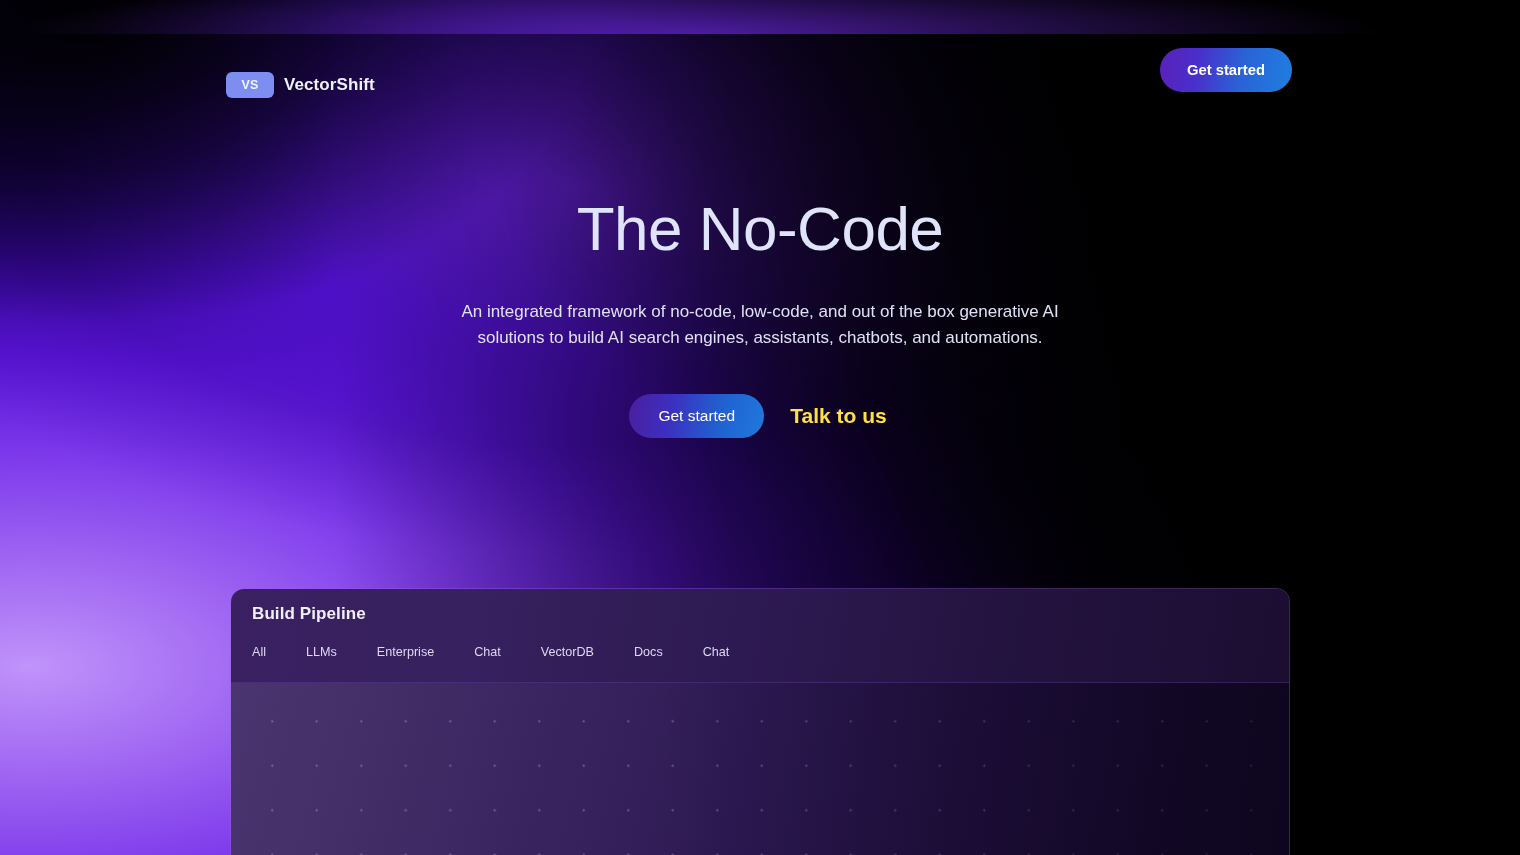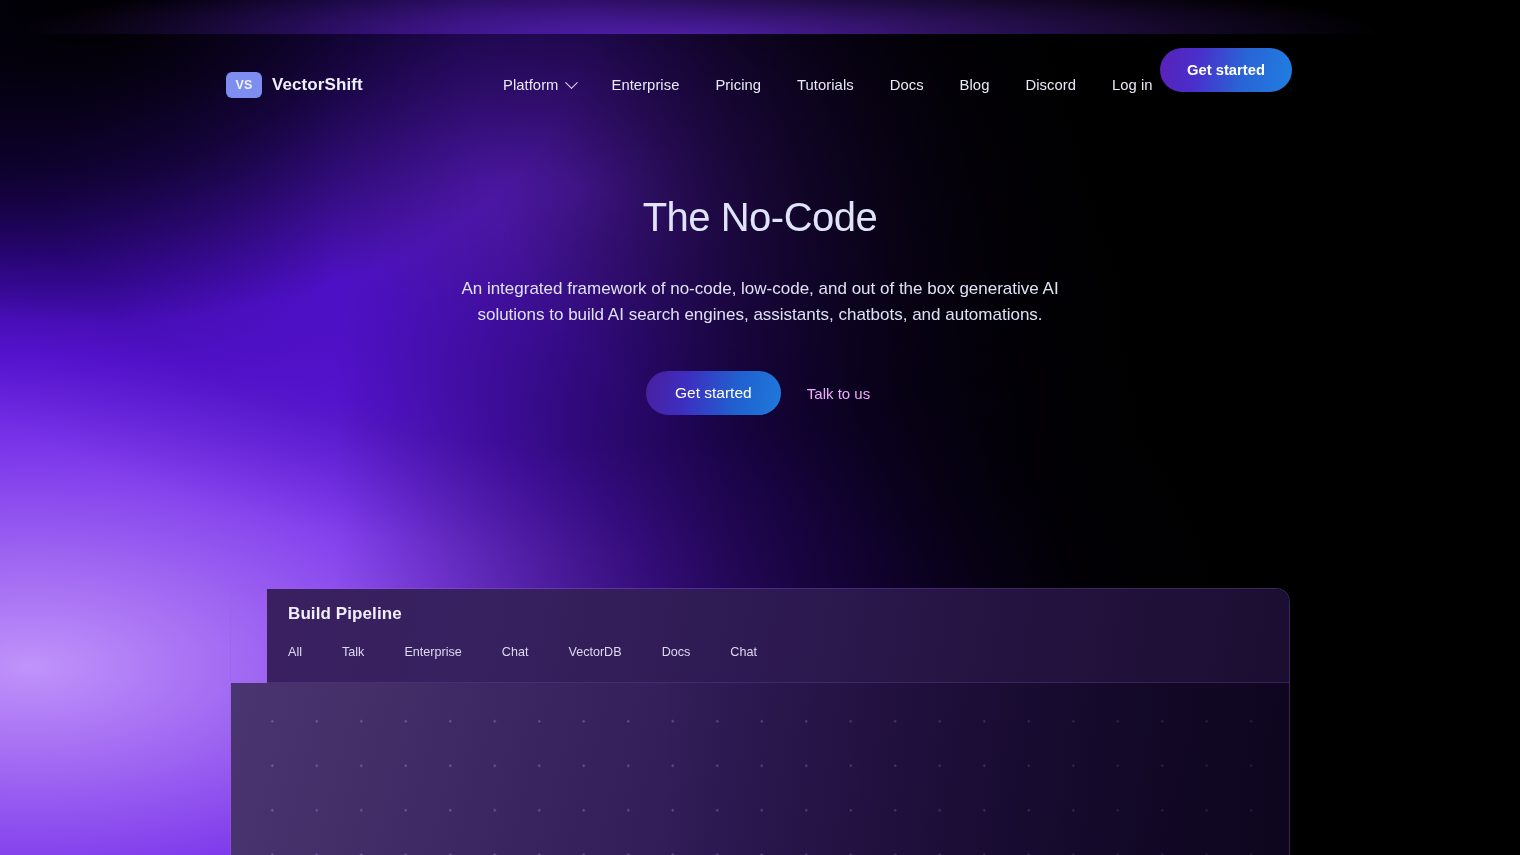--- a/index.html
+++ b/index.html
@@ -75,21 +75,21 @@
   }
   .nav {
     position:absolute;
     left:226px; top:66px;
     right:228px;
     height:38px;
     display:flex; align-items:center;
   }
   .brand { display:flex; align-items:center; gap:10px; cursor:pointer; }
   .brand-badge {
-    width:36px; height:26px; border-radius:6px;
+    width:48px; height:26px; border-radius:6px;
     background:#7d8ef0;
     display:flex; align-items:center; justify-content:center;
     font-size:12.5px; font-weight:700; color:#f0f3ff;
     letter-spacing:0.2px;
   }
   .brand-name {
     font-size:17px; font-weight:700; color:#eef0fb; letter-spacing:0.1px;
   }
 
   .nav-links {
@@ -123,21 +123,21 @@
     font-size:14.8px; font-weight:600;
     background:linear-gradient(100deg,#5a21b8 0%,#4a2ecb 28%,#2a63d6 62%,#1f7fe0 100%);
   }
 
   
   .hero {
     position:absolute; top:196px; left:0; right:0;
     text-align:center; z-index:15;
   }
   .hero h1 {
-    font-size:40px; line-height:1.05; font-weight:500;
+    font-size:62px; line-height:1.05; font-weight:500;
     letter-spacing:-0.5px;
   }
   .h1-l1 { display:block; color:#dfe4fb; }
   .h1-l2 { display:block; color:#8fb2fb; margin-top:8px; }
 
   .hero-sub {
     margin-top:38px;
     font-size:17px; line-height:1.54; font-weight:400;
     color:#dfe2f4;
     width:640px; margin-left:auto; margin-right:auto;
@@ -147,21 +147,21 @@
     margin-top:43px;
     display:flex; align-items:center; justify-content:center; gap:22px;
   }
   .hero-cta {
     width:135px; height:44px;
     font-size:15.5px; font-weight:500;
     background:linear-gradient(100deg,#4a1f9e 0%,#3d2ec0 30%,#2160cf 66%,#1e79dc 100%);
   }
   .hero-ghost {
     background:none; border:none; cursor:pointer;
-    font-size:15px; font-weight:400; color:#f0abfc;
+    font-size:21px; font-weight:700; color:#fde047;
     font-family:"Liberation Sans", sans-serif;
     padding:0 4px;
   }
 
   
   .panel {
     position:absolute;
     left:230px; top:588px;
     width:1060px; height:300px;
     border-radius:14px 14px 0 0;
@@ -170,21 +170,20 @@
     border-bottom:none;
     z-index:16;
   }
   .panel-head {
     position:relative;
     height:94px;
     background:
       linear-gradient(100deg,
         #3a2060 0%, #37215f 22%, #2e1a52 48%, #241340 72%, #1b0e31 100%);
     border-bottom:1px solid rgba(140,92,220,0.22);
-    margin-left:36px;
   }
   .panel-title {
     position:absolute; left:21px; top:15px;
     font-size:17px; font-weight:700; color:#f1eefc; letter-spacing:0.1px;
   }
   .panel-tabs {
     position:absolute; left:21px; top:56px;
     display:flex; align-items:center; gap:0;
   }
   .ptab {
@@ -233,33 +232,20 @@
   <div class="bg-layer glow-bottom-dark"></div>
 
   <header class="header">
     <nav class="nav">
 
       <div class="brand">
         <span class="brand-badge">VS</span>
         <span class="brand-name">VectorShift</span>
       </div>
 
-      <div class="nav-links">
-        <a class="nav-link">
-          <span>Platform</span>
-          <span class="chev"></span>
-        </a>
-        <a class="nav-link">Enterprise</a>
-        <a class="nav-link">Pricing</a>
-        <a class="nav-link">Tutorials</a>
-        <a class="nav-link">Docs</a>
-        <a class="nav-link">Blog</a>
-        <a class="nav-link">Discord</a>
-        <a class="nav-link">Log in</a>
-      </div>
 
       <button class="btn-pill nav-cta">Get started</button>
     </nav>
   </header>
 
   <section class="hero">
     <h1>
       <span class="h1-l1">The No-Code</span>
     </h1>
 
@@ -273,21 +259,21 @@
 
   <div class="panel-glow-top"></div>
 
   <section class="panel">
 
     <div class="panel-head">
       <div class="panel-title">Build Pipeline</div>
 
       <div class="panel-tabs">
         <div class="ptab">All</div>
-        <div class="ptab">Talk</div>
+        <div class="ptab">LLMs</div>
         <div class="ptab">Enterprise</div>
         <div class="ptab">Chat</div>
         <div class="ptab">VectorDB</div>
         <div class="ptab">Docs</div>
         <div class="ptab">Chat</div>
       </div>
     </div>
 
     <div class="panel-canvas">
       <div class="dots"></div>

